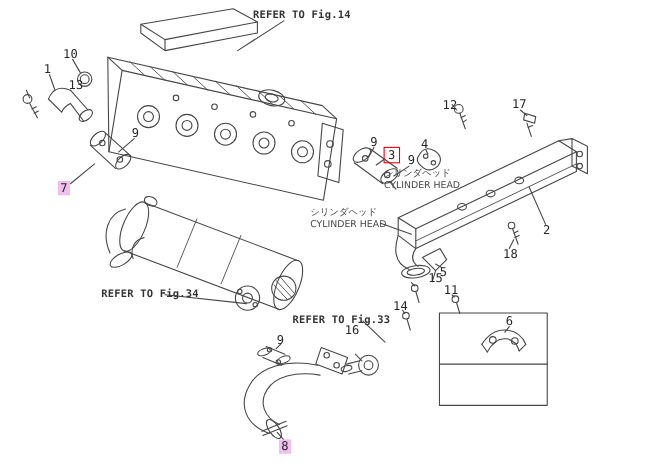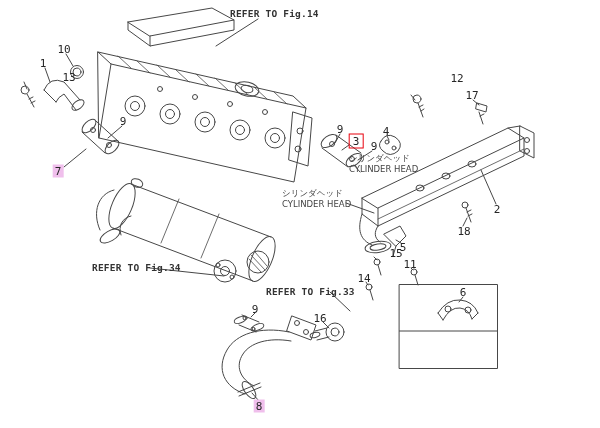--- a/index.html
+++ b/index.html
@@ -210,27 +210,27 @@
   <div>
       <div class="part-num plain" style="left: 21px; top: 77px; margin-left: 48px;">13</div>
       <div class="part-num plain" style="left: 43px; top: 63px;">1</div>
       <div class="part-num plain" style="left: 64px; top: 49px;">10</div>
       <div class="part-num plain" style="left: 123px; top: 121px;">9</div>
       <div class="part-num highlight" style="left: 58px; top: 171px;">7</div>
       <div class="part-num plain" style="left: 340px; top: 129px;">9</div>
       <div class="part-num redbox" style="left: 356px; top: 141px;">3</div>
       <div class="part-num plain" style="left: 374px; top: 146px;">9</div>
       <div class="part-num plain" style="left: 386px; top: 131px;">4</div>
-      <div class="part-num plain" style="left: 409px; top: 78px; margin-left: 48px;">12</div>
+      <div class="part-num plain" style="left: 409px; top: 96px;">12</div>
       <div class="part-num plain" style="left: 472px; top: 95px;">17</div>
       <div class="part-num plain" style="left: 497px; top: 209px;">2</div>
       <div class="part-num plain" style="left: 464px; top: 231px;">18</div>
       <div class="part-num plain" style="left: 403px; top: 247px;">5</div>
       <div class="part-num plain" style="left: 372px; top: 253px; margin-left: 24px;">15</div>
       <div class="part-num plain" style="left: 410px; top: 264px;">11</div>
       <div class="part-num plain" style="left: 364px; top: 278px; text-align: right;">14</div>
-      <div class="part-num plain" style="left: 320px; top: 318px;">16</div>
+      <div class="part-num plain" style="left: 320px; top: 300px;">16</div>
       <div class="part-num plain" style="left: 255px; top: 309px;">9</div>
       <div class="part-num highlight" style="left: 259px; top: 406px;">8</div>
       <div class="part-num plain" style="left: 463px; top: 292px;">6</div>
     </div>
 
 </div>
 
 </body></html>

